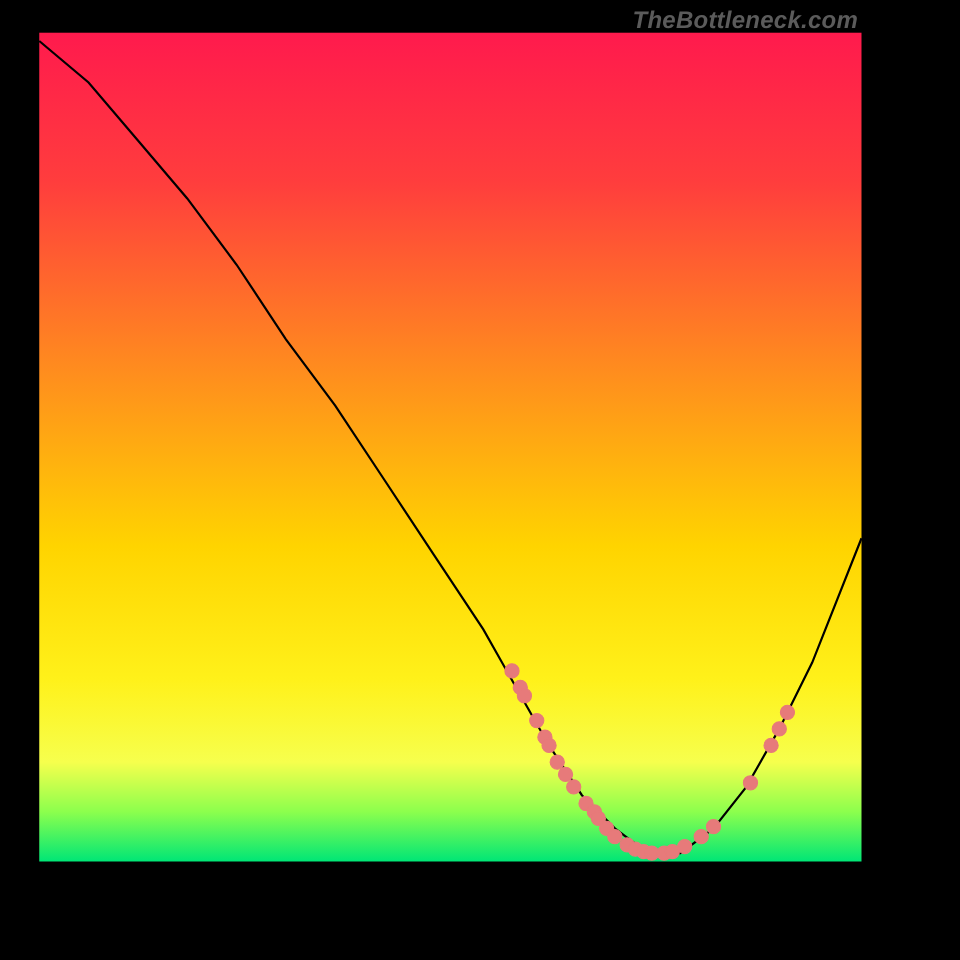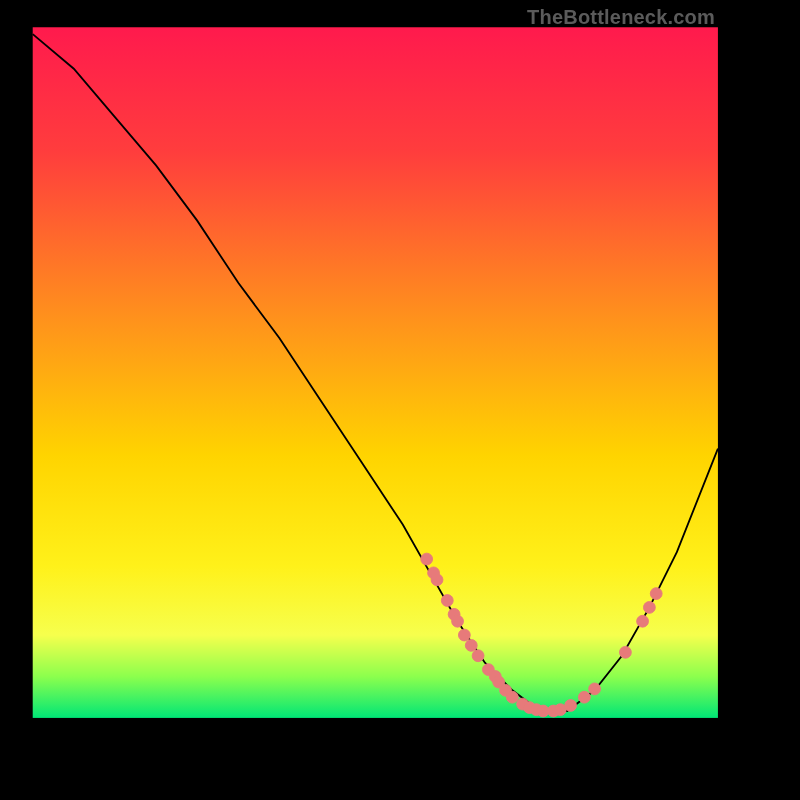--- a/index.html
+++ b/index.html
@@ -7,20 +7,21 @@
     padding: 0;
     width: 800px;
     height: 800px;
     background: #000000;
     overflow: hidden;
   }
   .canvas-wrap {
     position: relative;
     width: 727px;
     height: 800px;
+    font-style: italic;
   }
   svg {
     position: absolute;
     inset: 0;
   }
   .watermark {
     position: absolute;
     top: 6px;
     right: 12px;
     font-family: Arial, Helvetica, sans-serif;

